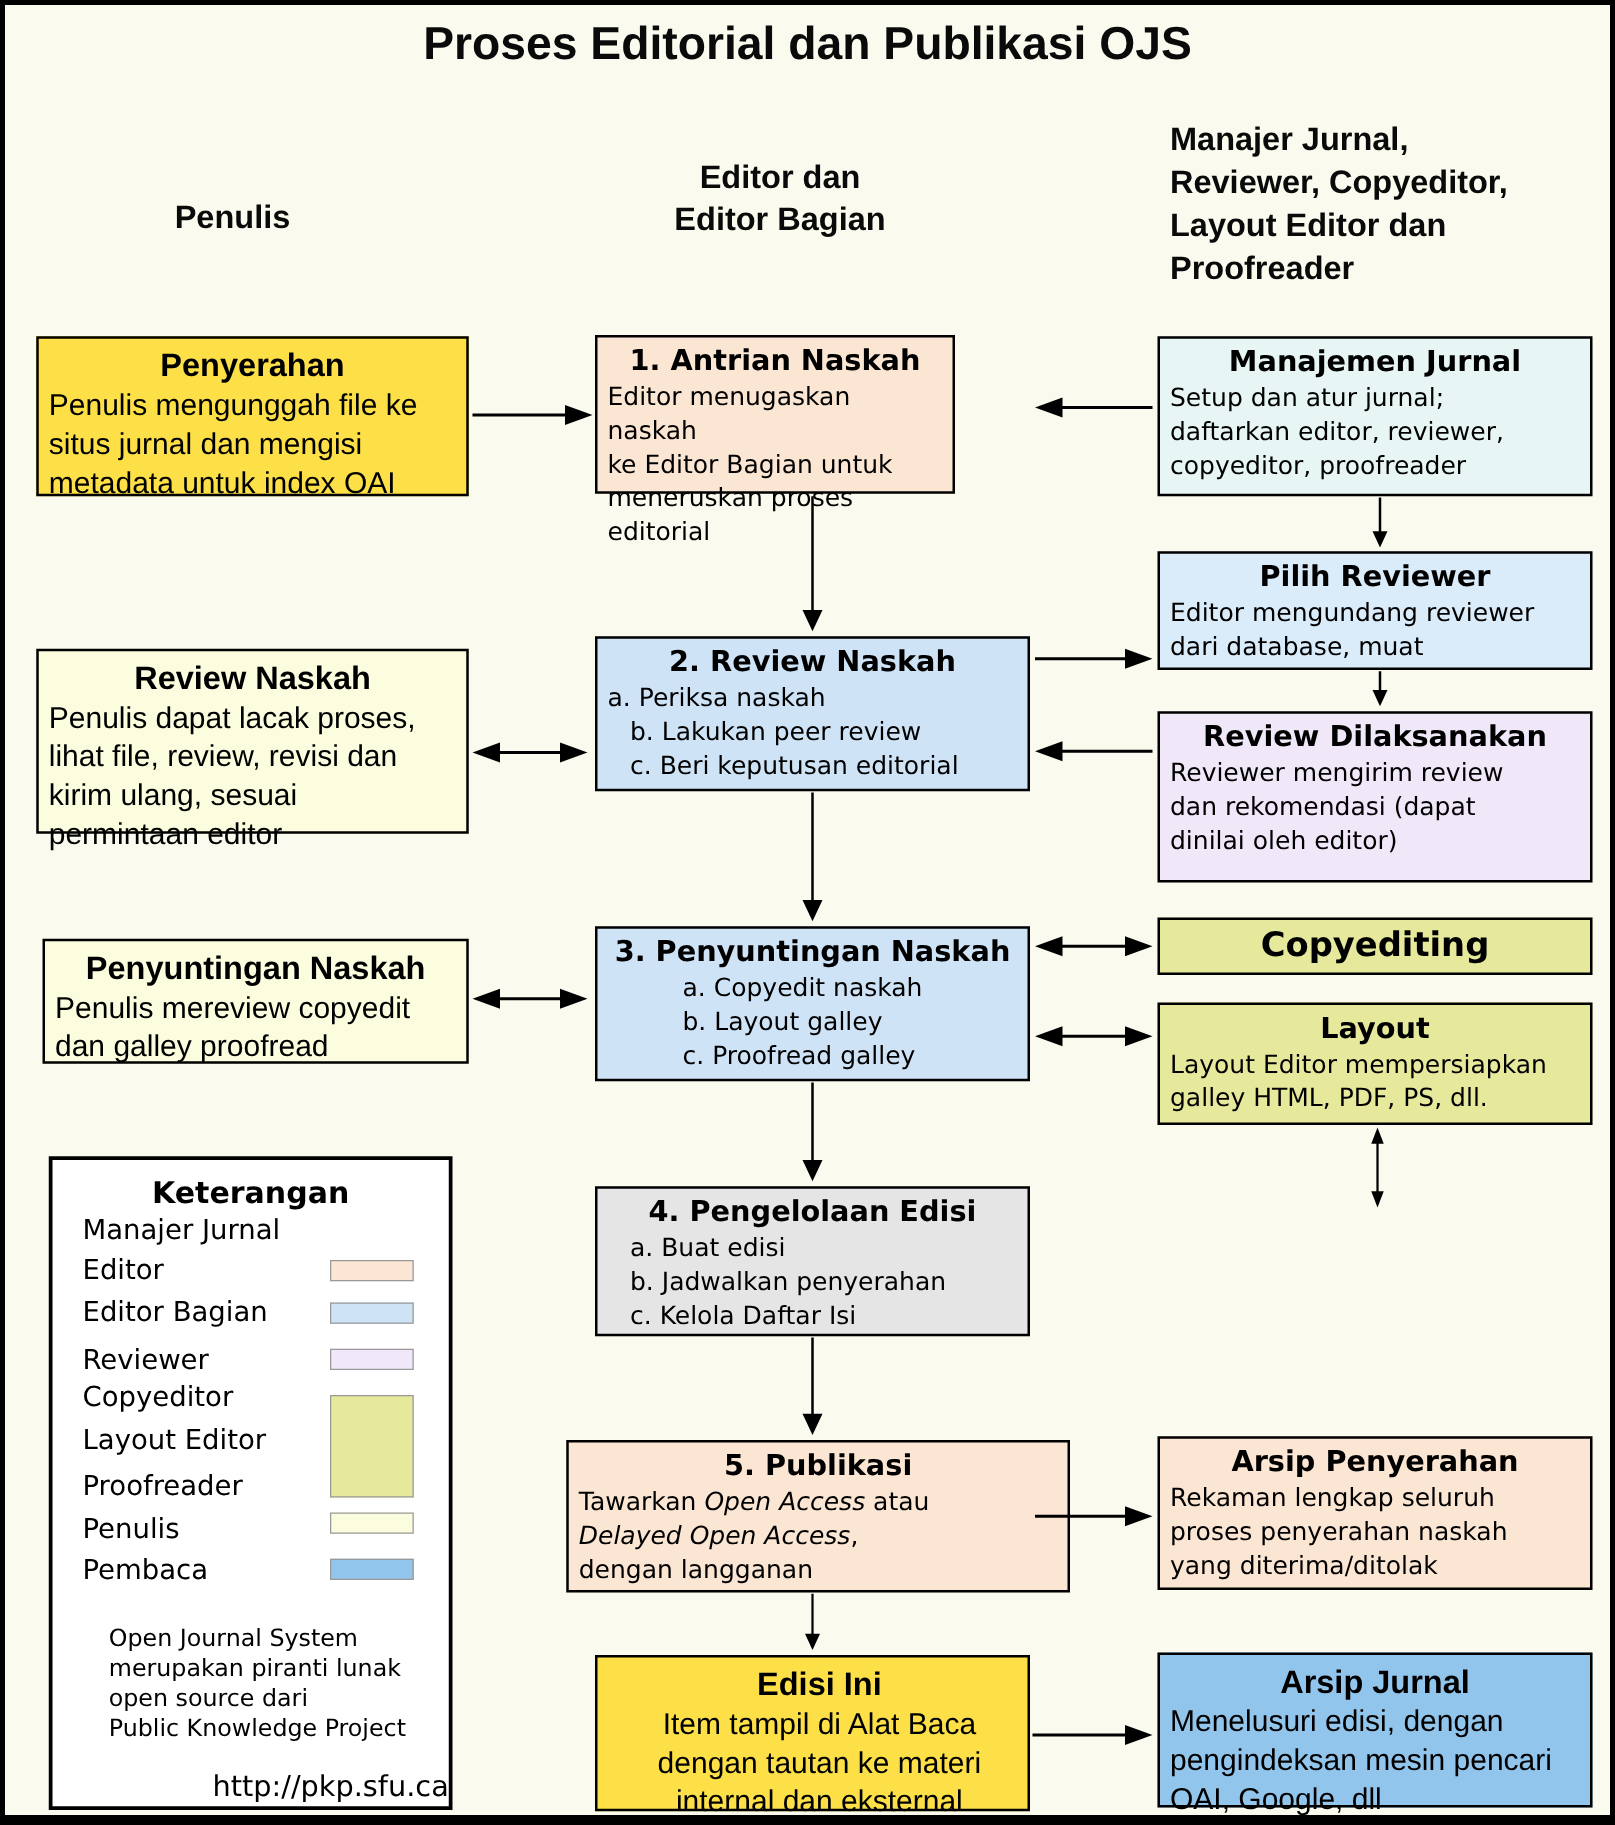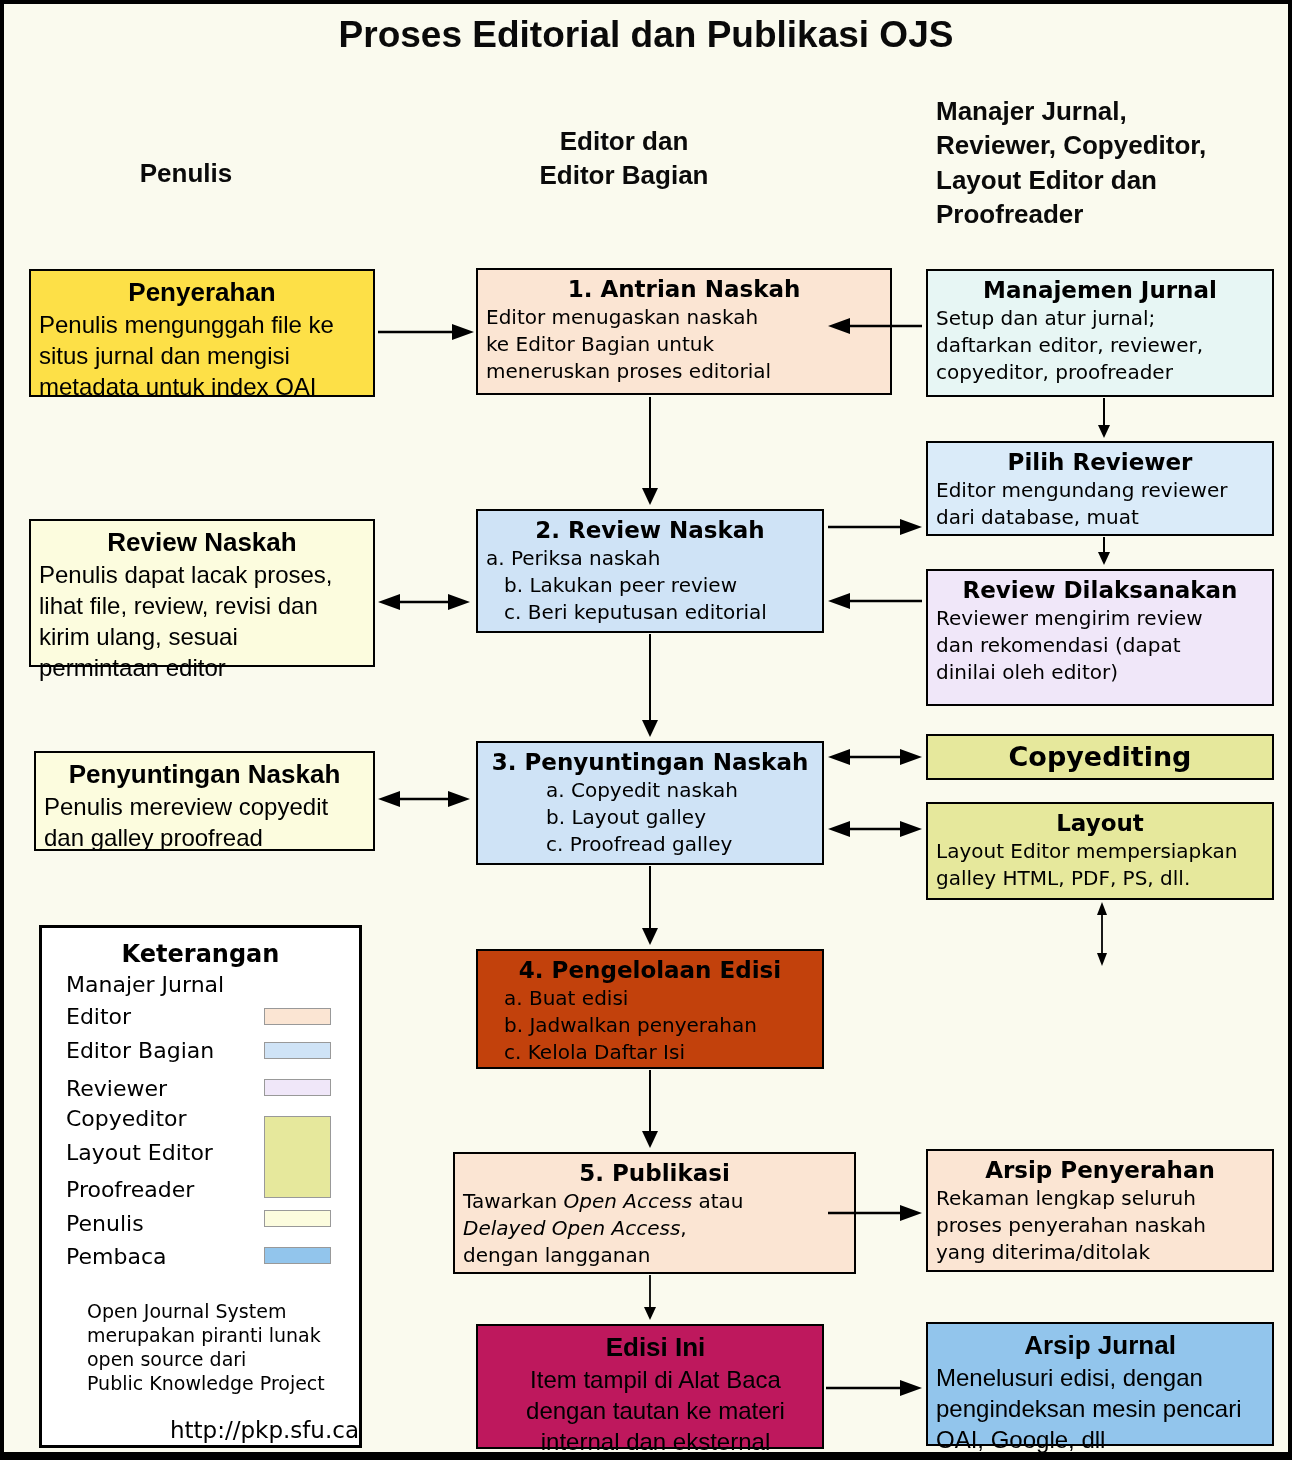--- a/index.html
+++ b/index.html
@@ -68,21 +68,21 @@
 Layout Editor dan
 Proofreader</div>
 
   <div class="box cond" style="left: 25px; top: 265px; width: 346px; height: 128px; background: #fde047;">
     <div class="bt">Penyerahan</div>
     <div class="bb">Penulis mengunggah file ke
 situs jurnal dan mengisi
 metadata untuk index OAI</div>
   </div>
 
-  <div class="box" style="left: 472px; top: 264px; width: 416px; height: 127px; background: rgb(251, 229, 211);">
+  <div class="box" style="left: 472px; top: 264px; width: 288px; height: 127px; background: rgb(251, 229, 211);">
     <div class="bt">1. Antrian Naskah</div>
     <div class="bb">Editor menugaskan naskah
 ke Editor Bagian untuk
 meneruskan proses editorial</div>
   </div>
 
   <div class="box" style="left: 922px; top: 265px; width: 348px; height: 128px; background: rgb(231, 246, 244);">
     <div class="bt">Manajemen Jurnal</div>
     <div class="bb">Setup dan atur jurnal;
 daftarkan editor, reviewer,
@@ -134,42 +134,42 @@
     <div class="bt">Copyediting</div>
   </div>
 
   <div class="box" style="left: 922px; top: 798px; width: 348px; height: 98px; background: rgb(230, 232, 156);">
     <div class="bt">Layout</div>
     <div class="bb">Layout Editor mempersiapkan
 galley HTML, PDF, PS, dll.</div>
   </div>
 
 
-  <div class="box" style="left: 472px; top: 945px; width: 348px; height: 120px; background: #c2410c;">
+  <div class="box" style="left: 472px; top: 945px; width: 348px; height: 120px; background: #e5e5e5;">
     <div class="bt">4. Pengelolaan Edisi</div>
     <div class="bi" style="margin-left:18px;">a. Buat edisi</div>
     <div class="bi" style="margin-left:18px;">b. Jadwalkan penyerahan</div>
     <div class="bi" style="margin-left:18px;">c. Kelola Daftar Isi</div>
   </div>
 
   <div class="box" style="left: 449px; top: 1148px; width: 403px; height: 122px; background: rgb(251, 229, 211);">
     <div class="bt">5. Publikasi</div>
     <div class="bb"><span>Tawarkan </span><span class="it">Open Access</span><span> atau
 </span><span class="it">Delayed Open Access</span><span>,
 dengan langganan</span></div>
   </div>
 
   <div class="box" style="left: 922px; top: 1145px; width: 348px; height: 123px; background: rgb(251, 229, 211);">
     <div class="bt">Arsip Penyerahan</div>
     <div class="bb">Rekaman lengkap seluruh
 proses penyerahan naskah
 yang diterima/ditolak</div>
   </div>
 
-  <div class="box cond" style="left: 472px; top: 1320px; width: 348px; height: 125px; background: #be185d; padding-left: 19px;">
+  <div class="box cond" style="left: 472px; top: 1320px; width: 348px; height: 125px; background: #fde047; padding-left: 19px;">
     <div class="bt">Edisi Ini</div>
     <div class="bb" style="text-align:center;">Item tampil di Alat Baca
 dengan tautan ke materi
 internal dan eksternal</div>
   </div>
 
   <div class="box cond" style="left: 922px; top: 1318px; width: 348px; height: 124px; background: rgb(146, 197, 236);">
     <div class="bt">Arsip Jurnal</div>
     <div class="bb">Menelusuri edisi, dengan
 pengindeksan mesin pencari

